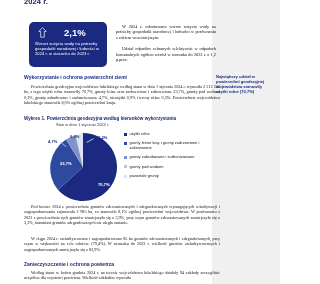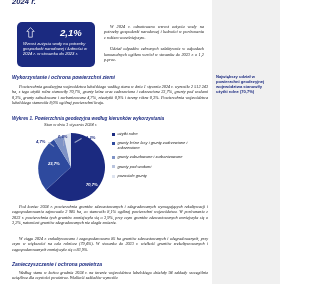--- a/index.html
+++ b/index.html
@@ -14,40 +14,39 @@
   .page{
     position:absolute;inset:0;
     background:#ffffff;
   }
   
   .gutter{
     position:absolute;right:0;top:0;width:68px;height:284px;
     background:#f0f0f0;
   }
   .content{
-    position:absolute;left:0;top:0;width:212px;height:272px;
+    position:absolute;left:12px;top:0;width:212px;height:272px;
     padding:0;
-    font-style:italic;
   }
   
   .doc-title{
     position:absolute;left:12px;top:-3px;
     font-family:"Liberation Sans", sans-serif;
     font-weight:bold;font-size:7.5px;color:#16205e;
     letter-spacing:.1px;
   }
   
   .stat-card{
     position:absolute;left:17px;top:22px;width:78px;height:45px;
     background:#1b2a80;border-radius:5px;
     color:#ffffff;
     box-sizing:border-box;
     padding:5px 6px 4px 6px;
   }
-  .stat-top{display:flex;align-items:center;gap:25px;padding-left:3px;}
+  .stat-top{display:flex;align-items:center;gap:17px;padding-left:3px;}
   .arrow-up{
     width:9px;height:11px;position:relative;flex:0 0 auto;
   }
   .arrow-up svg{display:block;}
   .stat-value{
     font-family:"Liberation Sans", sans-serif;
     font-weight:bold;font-size:9.5px;line-height:11px;color:#ffffff;
   }
   .stat-desc{
     margin-top:3px;

